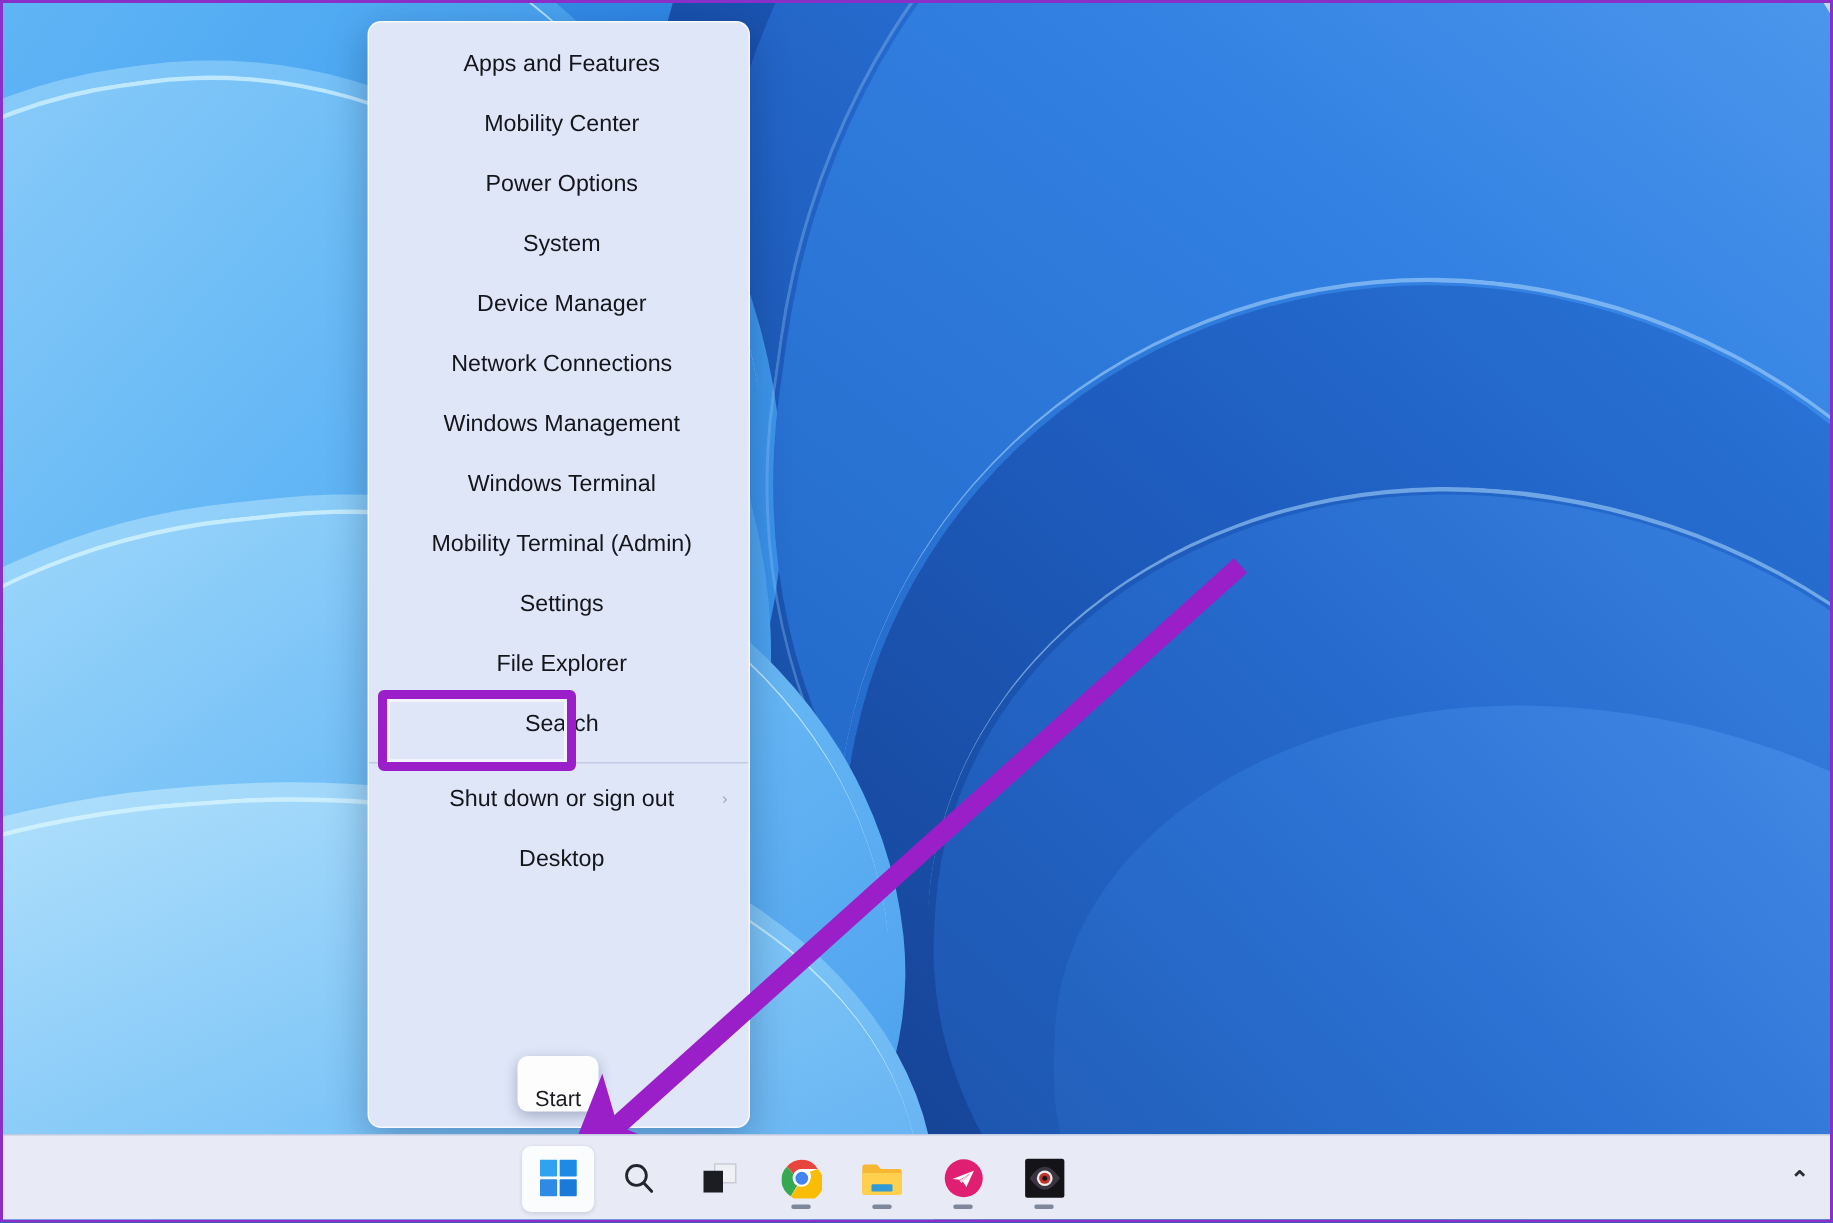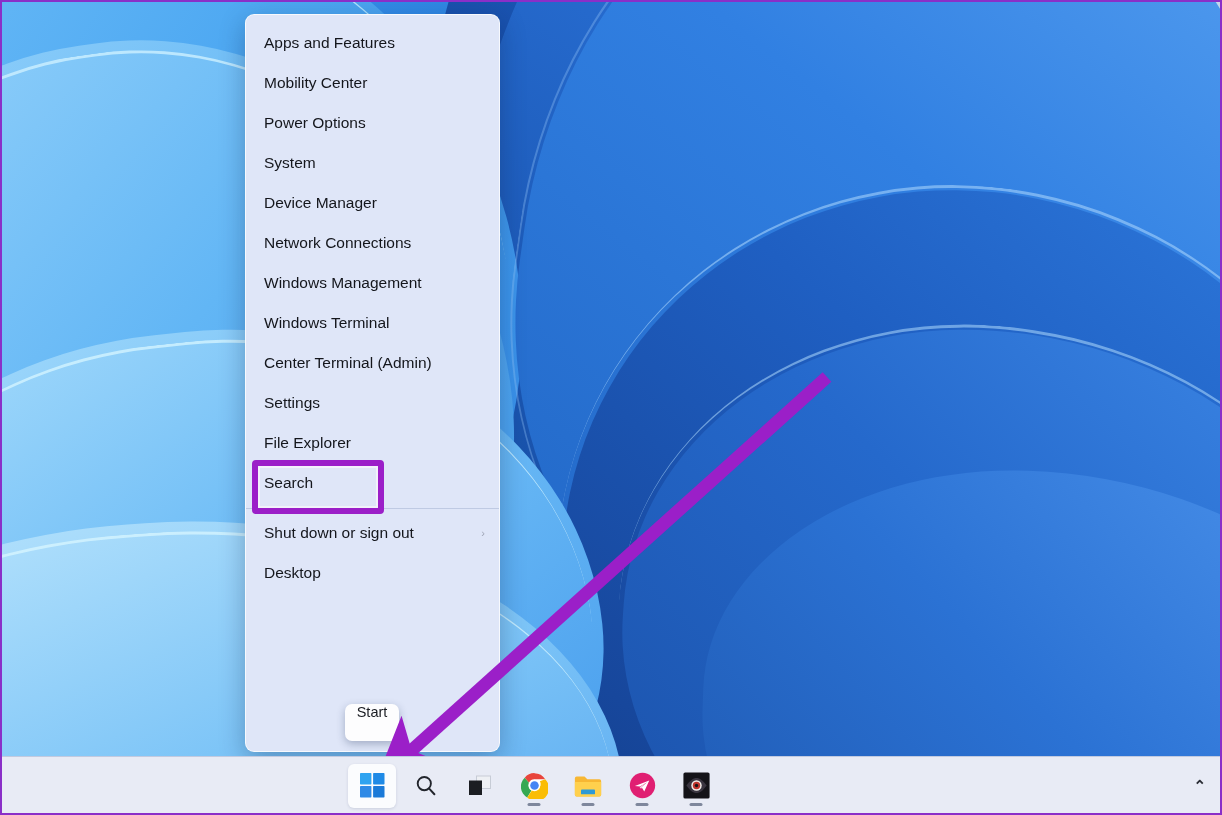--- a/index.html
+++ b/index.html
@@ -157,20 +157,21 @@
   }
 
   
   #winx {
     position:absolute; left:243px; top:12px; width:255px; height:738px;
     background:#dfe6f8; border:1px solid rgba(255,255,255,.75);
     border-radius:9px;
     box-shadow:0 8px 26px rgba(10,30,70,.30);
     padding:8px 0 6px;
     overflow:hidden;
+    text-align:center;
   }
   .mi {
     position:relative; height:40px; line-height:40px;
     padding:0 14px 0 18px; color:#14161c; font-size:15.5px;
     white-space:nowrap; cursor:default;
   }
   .mi .chev {
     position:absolute; right:14px; top:0; line-height:40px;
     color:#6a7080; font-size:11px; opacity:.55;
   }
@@ -185,21 +186,21 @@
   #tm-highlight::after {
     content:""; position:absolute; inset:0;
     border:2px solid #f2f2fb; border-radius:1px;
   }
 
   
   #start-tip {
     position:absolute; left:343px; top:702px; width:54px; height:37px;
     background:#fdfdfe; border-radius:7px;
     box-shadow:0 3px 9px rgba(20,40,80,.30);
-    display:flex; align-items:flex-start; justify-content:center;
+    display:flex; align-items:flex-end; justify-content:center;
     font-size:14.5px; color:#1a1c22; z-index:7;
   }
 
   
   #arrow { position:absolute; left:0; top:0; width:1222px; height:815px; z-index:8; pointer-events:none; }
 
   
   #taskbar {
     position:absolute; left:0; bottom:0; width:1222px; height:57px;
     background:#e8ebf5; border-top:1px solid rgba(160,175,205,.55);
@@ -254,21 +255,21 @@
 
   <div id="winx">
     <div class="mi"><span>Apps and Features</span></div>
     <div class="mi"><span>Mobility Center</span></div>
     <div class="mi"><span>Power Options</span></div>
     <div class="mi"><span>System</span></div>
     <div class="mi"><span>Device Manager</span></div>
     <div class="mi"><span>Network Connections</span></div>
     <div class="mi"><span>Windows Management</span></div>
     <div class="mi"><span>Windows Terminal</span></div>
-    <div class="mi"><span>Center Terminal (Admin)</span></div>
+    <div class="mi"><span>Mobility Terminal (Admin)</span></div>
     <div class="mi"><span>Settings</span></div>
     <div class="mi"><span>File Explorer</span></div>
     <div class="mi"><span>Search</span></div>
 
     <div class="msep"></div>
 
     <div class="mi">
       <span>Shut down or sign out</span>
       <span class="chev">›</span>
     </div>

